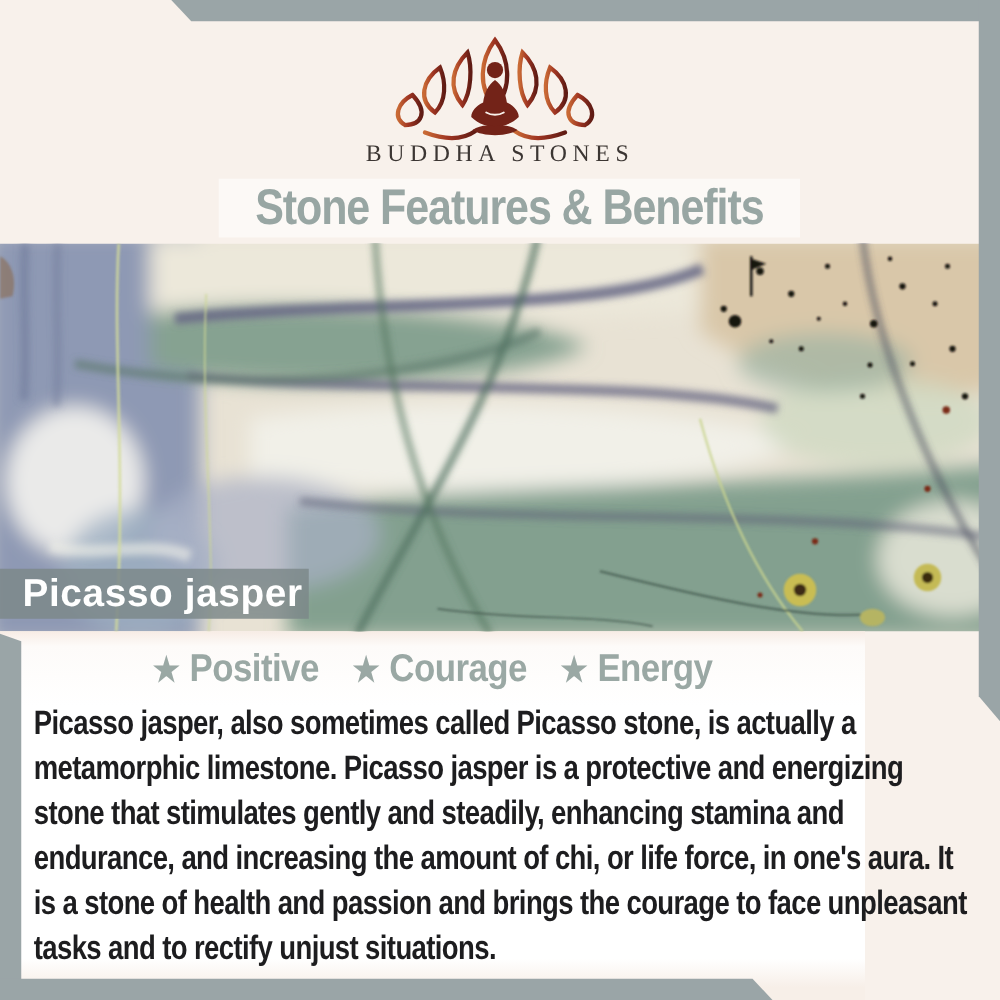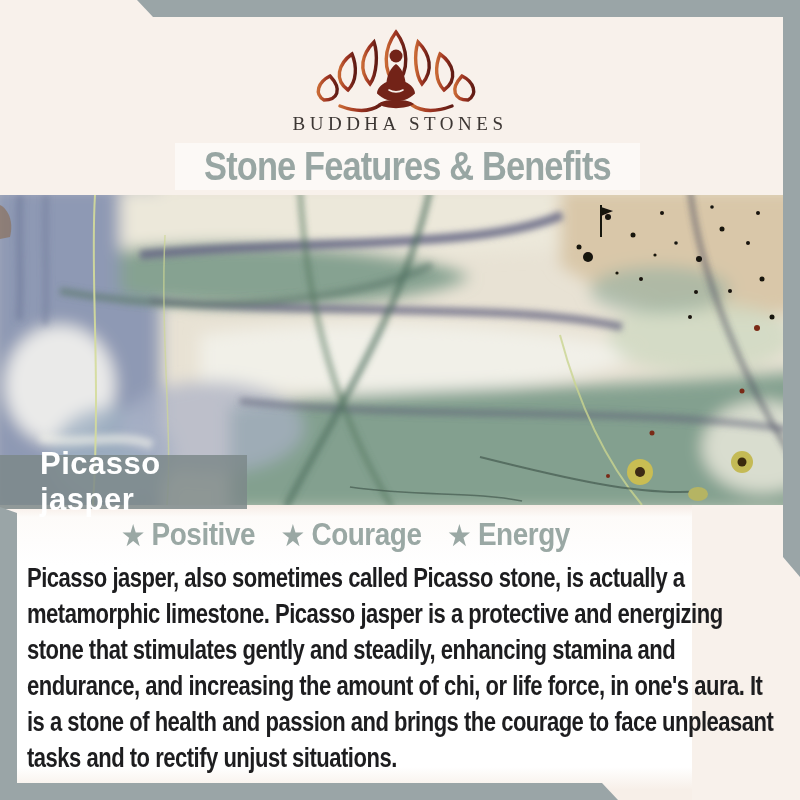--- a/index.html
+++ b/index.html
@@ -23,24 +23,24 @@
   .banner .title {
     margin:0; font-size:40px; font-weight:bold; color:#98a6a3;
     letter-spacing:-1px; white-space:nowrap;
     display:inline-block; transform:scaleX(.86);
   }
 
   
   .stone { position:absolute; top:195px; left:0; width:800px; height:310px; z-index:1; }
   .stone svg { display:block; width:800px; height:310px; }
   .stone-label {
-    position:absolute; top:455px; left:0; width:247px; height:54px; z-index:3;
+    position:absolute; top:455px; left:0; width:247px; height:40px; z-index:3;
     background:rgba(124,136,137,.84); color:#ffffff;
     font-size:31px; font-weight:bold; letter-spacing:.5px;
-    display:flex; align-items:center; padding-left:40px; box-sizing:border-box;
+    display:flex; align-items:center; padding-left:18px; box-sizing:border-box;
   }
 
   
   .info {
     position:absolute; top:505px; left:0; width:692px; height:295px; z-index:2;
     background:linear-gradient(180deg, #f7ece5 0px, #fdfbf9 12px, #ffffff 60px,
                                #ffffff 262px, #f7efe8 285px, #f7efe8 100%);
   }
   .features {
     position:absolute; top:12px; left:0; width:100%; text-align:center;

